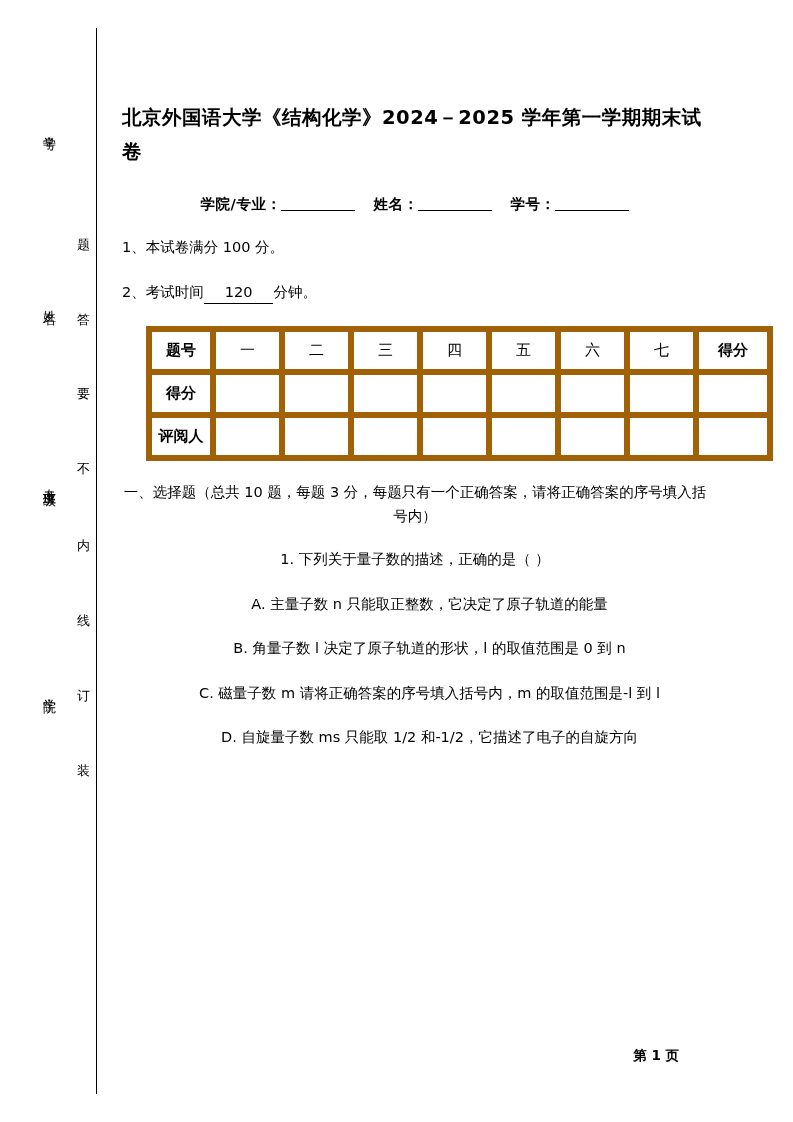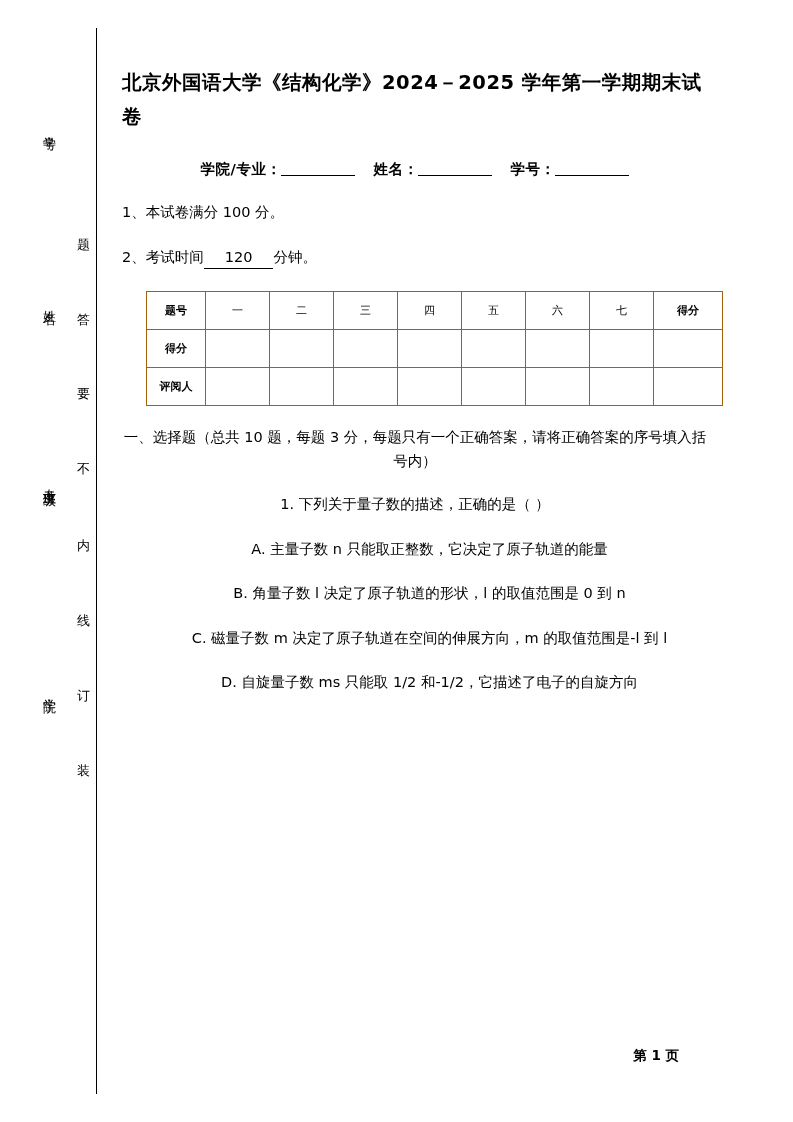--- a/index.html
+++ b/index.html
@@ -54,21 +54,21 @@
     left: 122px;
     top: 0;
     width: 586px;
   }
 
   h1.doc-title {
     font-size: 19.5px;
     font-weight: bold;
     line-height: 1.75;
     margin: 0;
-    padding-top: 66px;
+    padding-top: 101px;
     text-align: left;
     letter-spacing: 0.5px;
   }
 
   .idline {
     margin-top: 26px;
     font-size: 14.5px;
     font-weight: bold;
     text-align: center;
     letter-spacing: 0.5px;
@@ -95,25 +95,25 @@
   }
 
   
   table.score {
     border-collapse: collapse;
     margin: 22px 0 0 24px;
     width: 547px;
     table-layout: fixed;
   }
   table.score td {
-    border: 1px solid #a16207;
+    border: 6px solid #a16207;
     height: 35px;
     text-align: center;
     vertical-align: middle;
-    font-size: 11px;
+    font-size: 15px;
     font-weight: bold;
   }
   table.score td.head-col { width: 56px; }
   table.score td.cell { width: 61px; font-weight: normal; }
   table.score td.last { width: 66px; }
 
   .qtext {
     font-size: 14.5px;
     line-height: 1.62;
     margin: 20px 0 0 0;
@@ -206,18 +206,18 @@
     </tr>
   </tbody>
     </table>
 
   <p class="qtext">一、选择题（总共 10 题，每题 3 分，每题只有一个正确答案，请将正确答案的序号填入括号内）</p>
 
   <p class="qtext">1. 下列关于量子数的描述，正确的是（   ）</p>
 
   <p class="qtext choice">A. 主量子数 n 只能取正整数，它决定了原子轨道的能量</p>
   <p class="qtext choice">B. 角量子数 l 决定了原子轨道的形状，l 的取值范围是 0 到 n</p>
-  <p class="qtext choice">C. 磁量子数 m 决定了原子轨道在空间的伸展方向，m 的取值范围是-l 到 l</p>
+  <p class="qtext choice">C. 磁量子数 m 请将正确答案的序号填入括号内，m 的取值范围是-l 到 l</p>
   <p class="qtext choice">D. 自旋量子数 ms 只能取 1/2 和-1/2，它描述了电子的自旋方向</p>
 
 </div>
 
 <div class="footer">第 1 页</div>
 
 </body></html>

